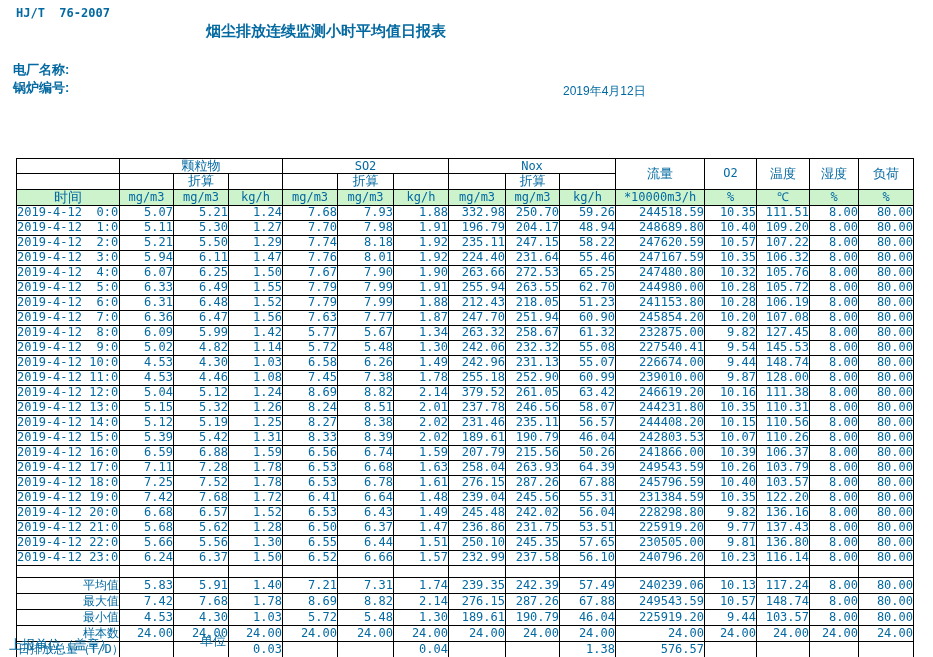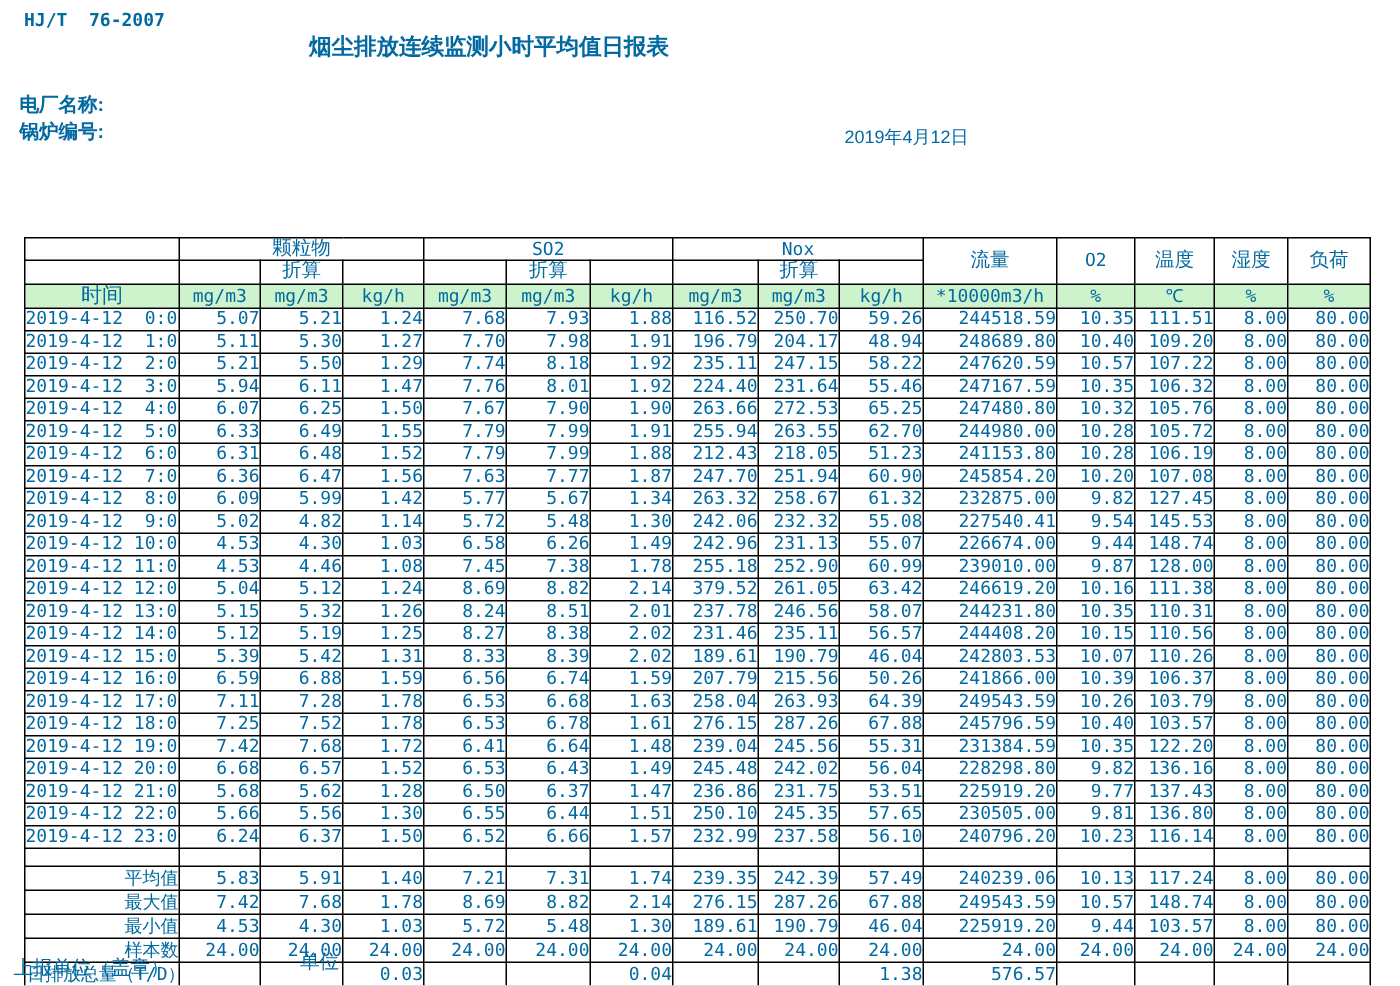--- a/index.html
+++ b/index.html
@@ -116,21 +116,21 @@
     </thead>
     <tbody id="data-body">
         <tr class="data">
           <td class="time">2019-4-12  0:00</td>
           <td class="num">5.07</td>
           <td class="num">5.21</td>
           <td class="num">1.24</td>
           <td class="num">7.68</td>
           <td class="num">7.93</td>
           <td class="num">1.88</td>
-          <td class="num">116.52</td>
+          <td class="num">332.98</td>
           <td class="num">250.70</td>
           <td class="num">59.26</td>
           <td class="num">244518.59</td>
           <td class="num">10.35</td>
           <td class="num">111.51</td>
           <td class="num">8.00</td>
           <td class="num">80.00</td>
         </tr>
         <tr class="data">
           <td class="time">2019-4-12  1:00</td>

